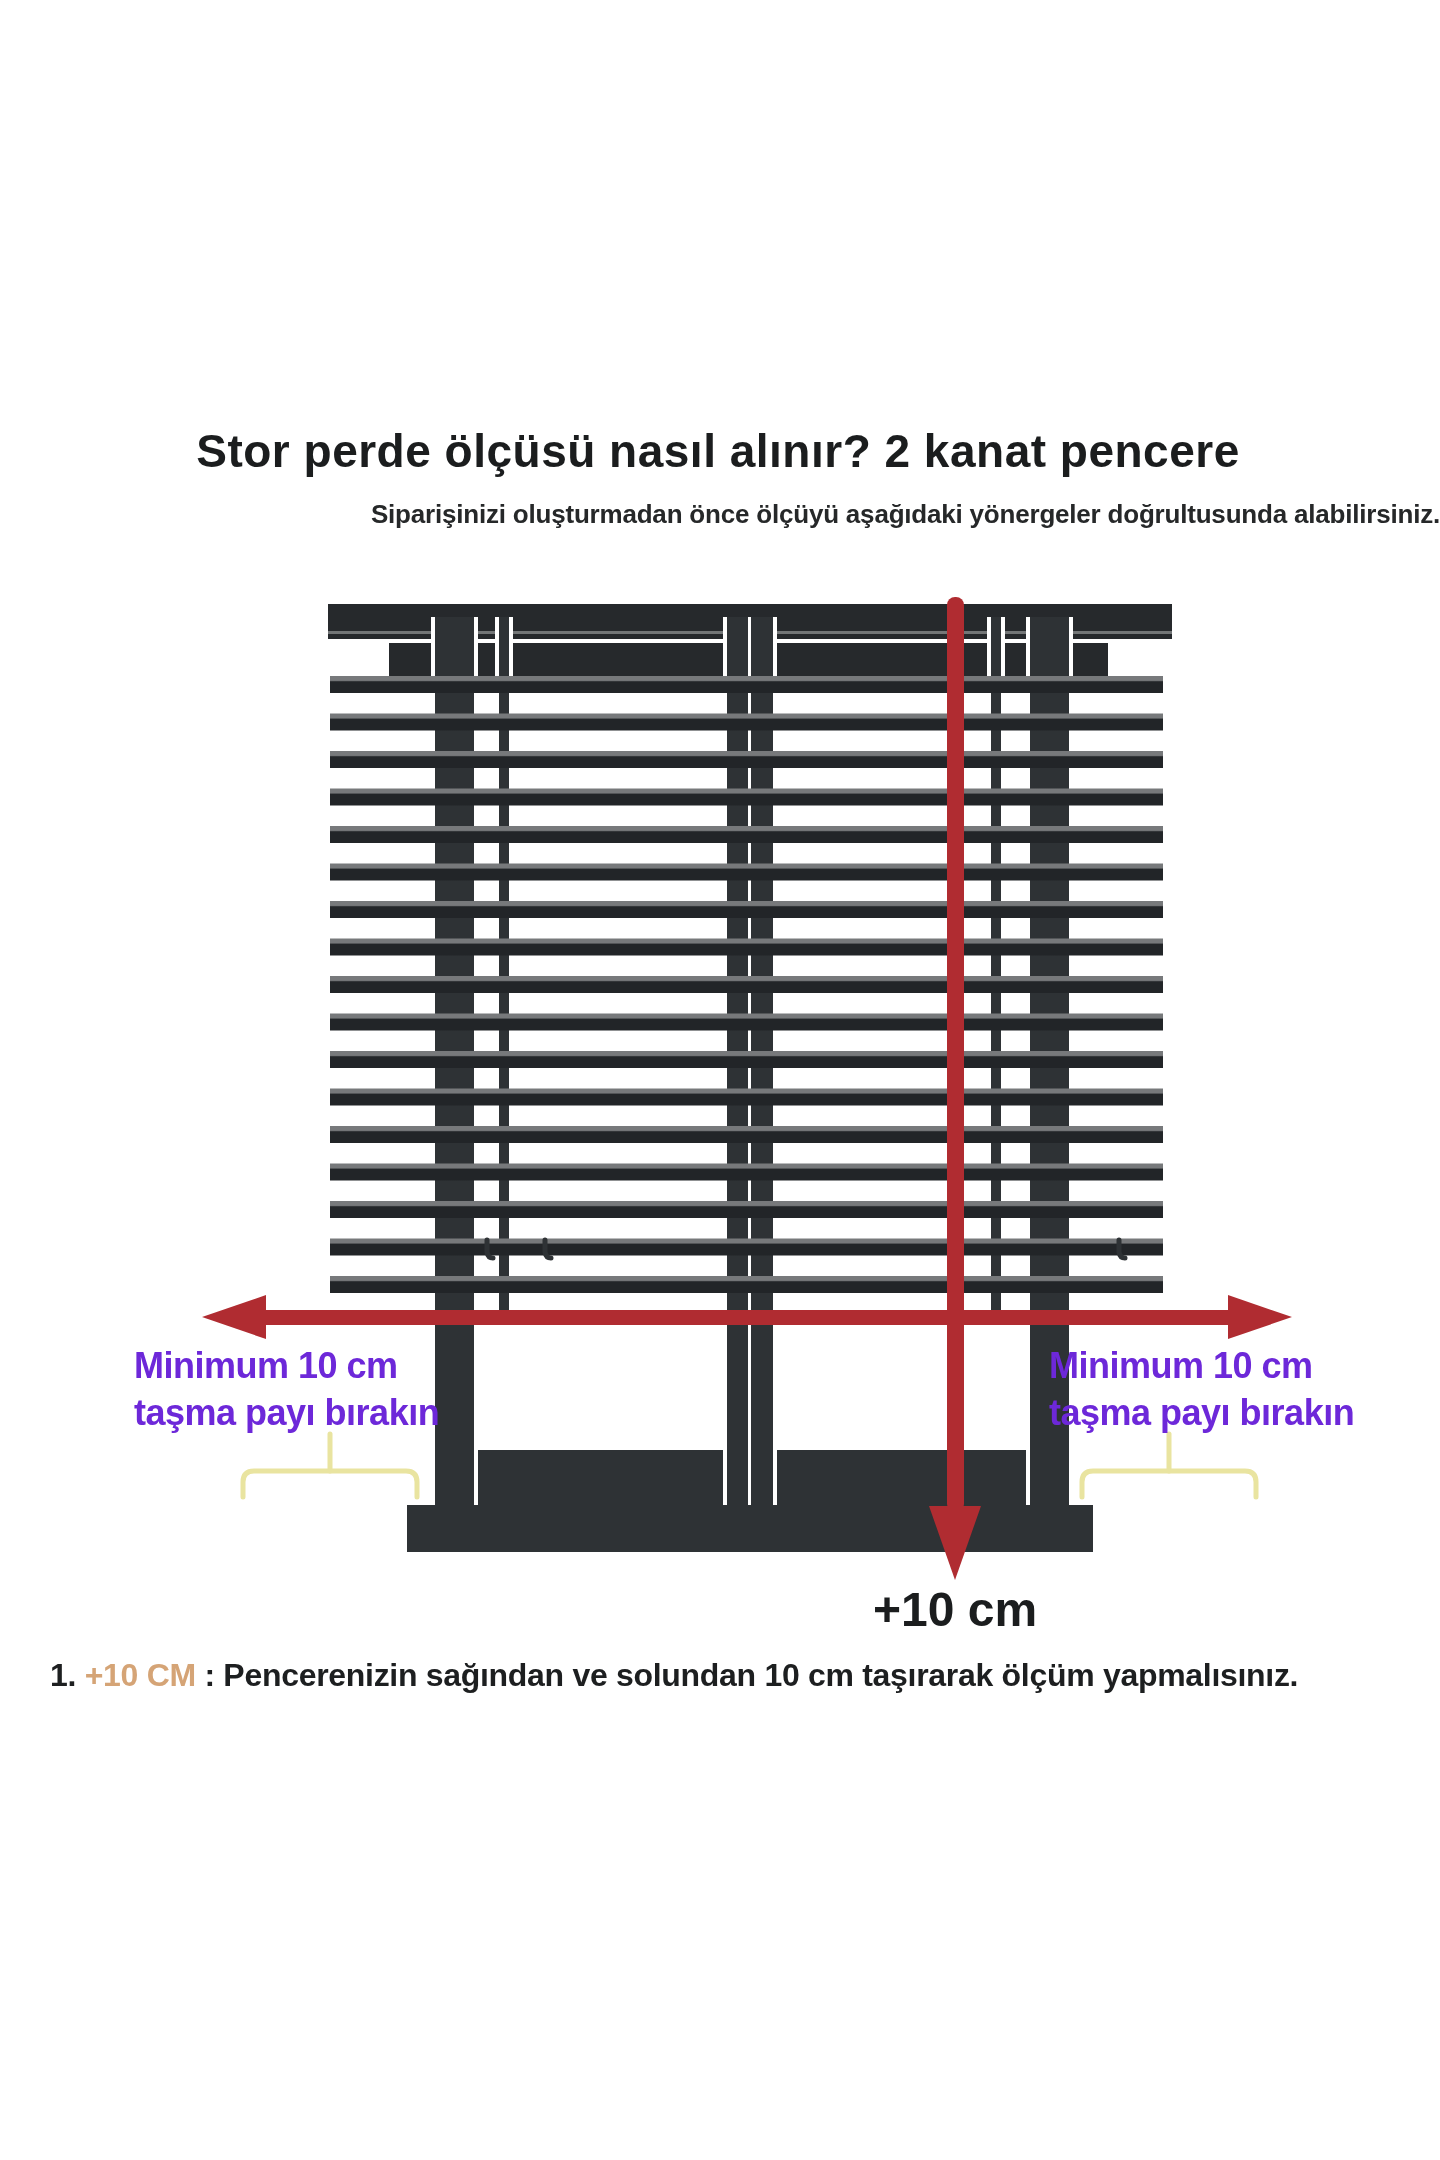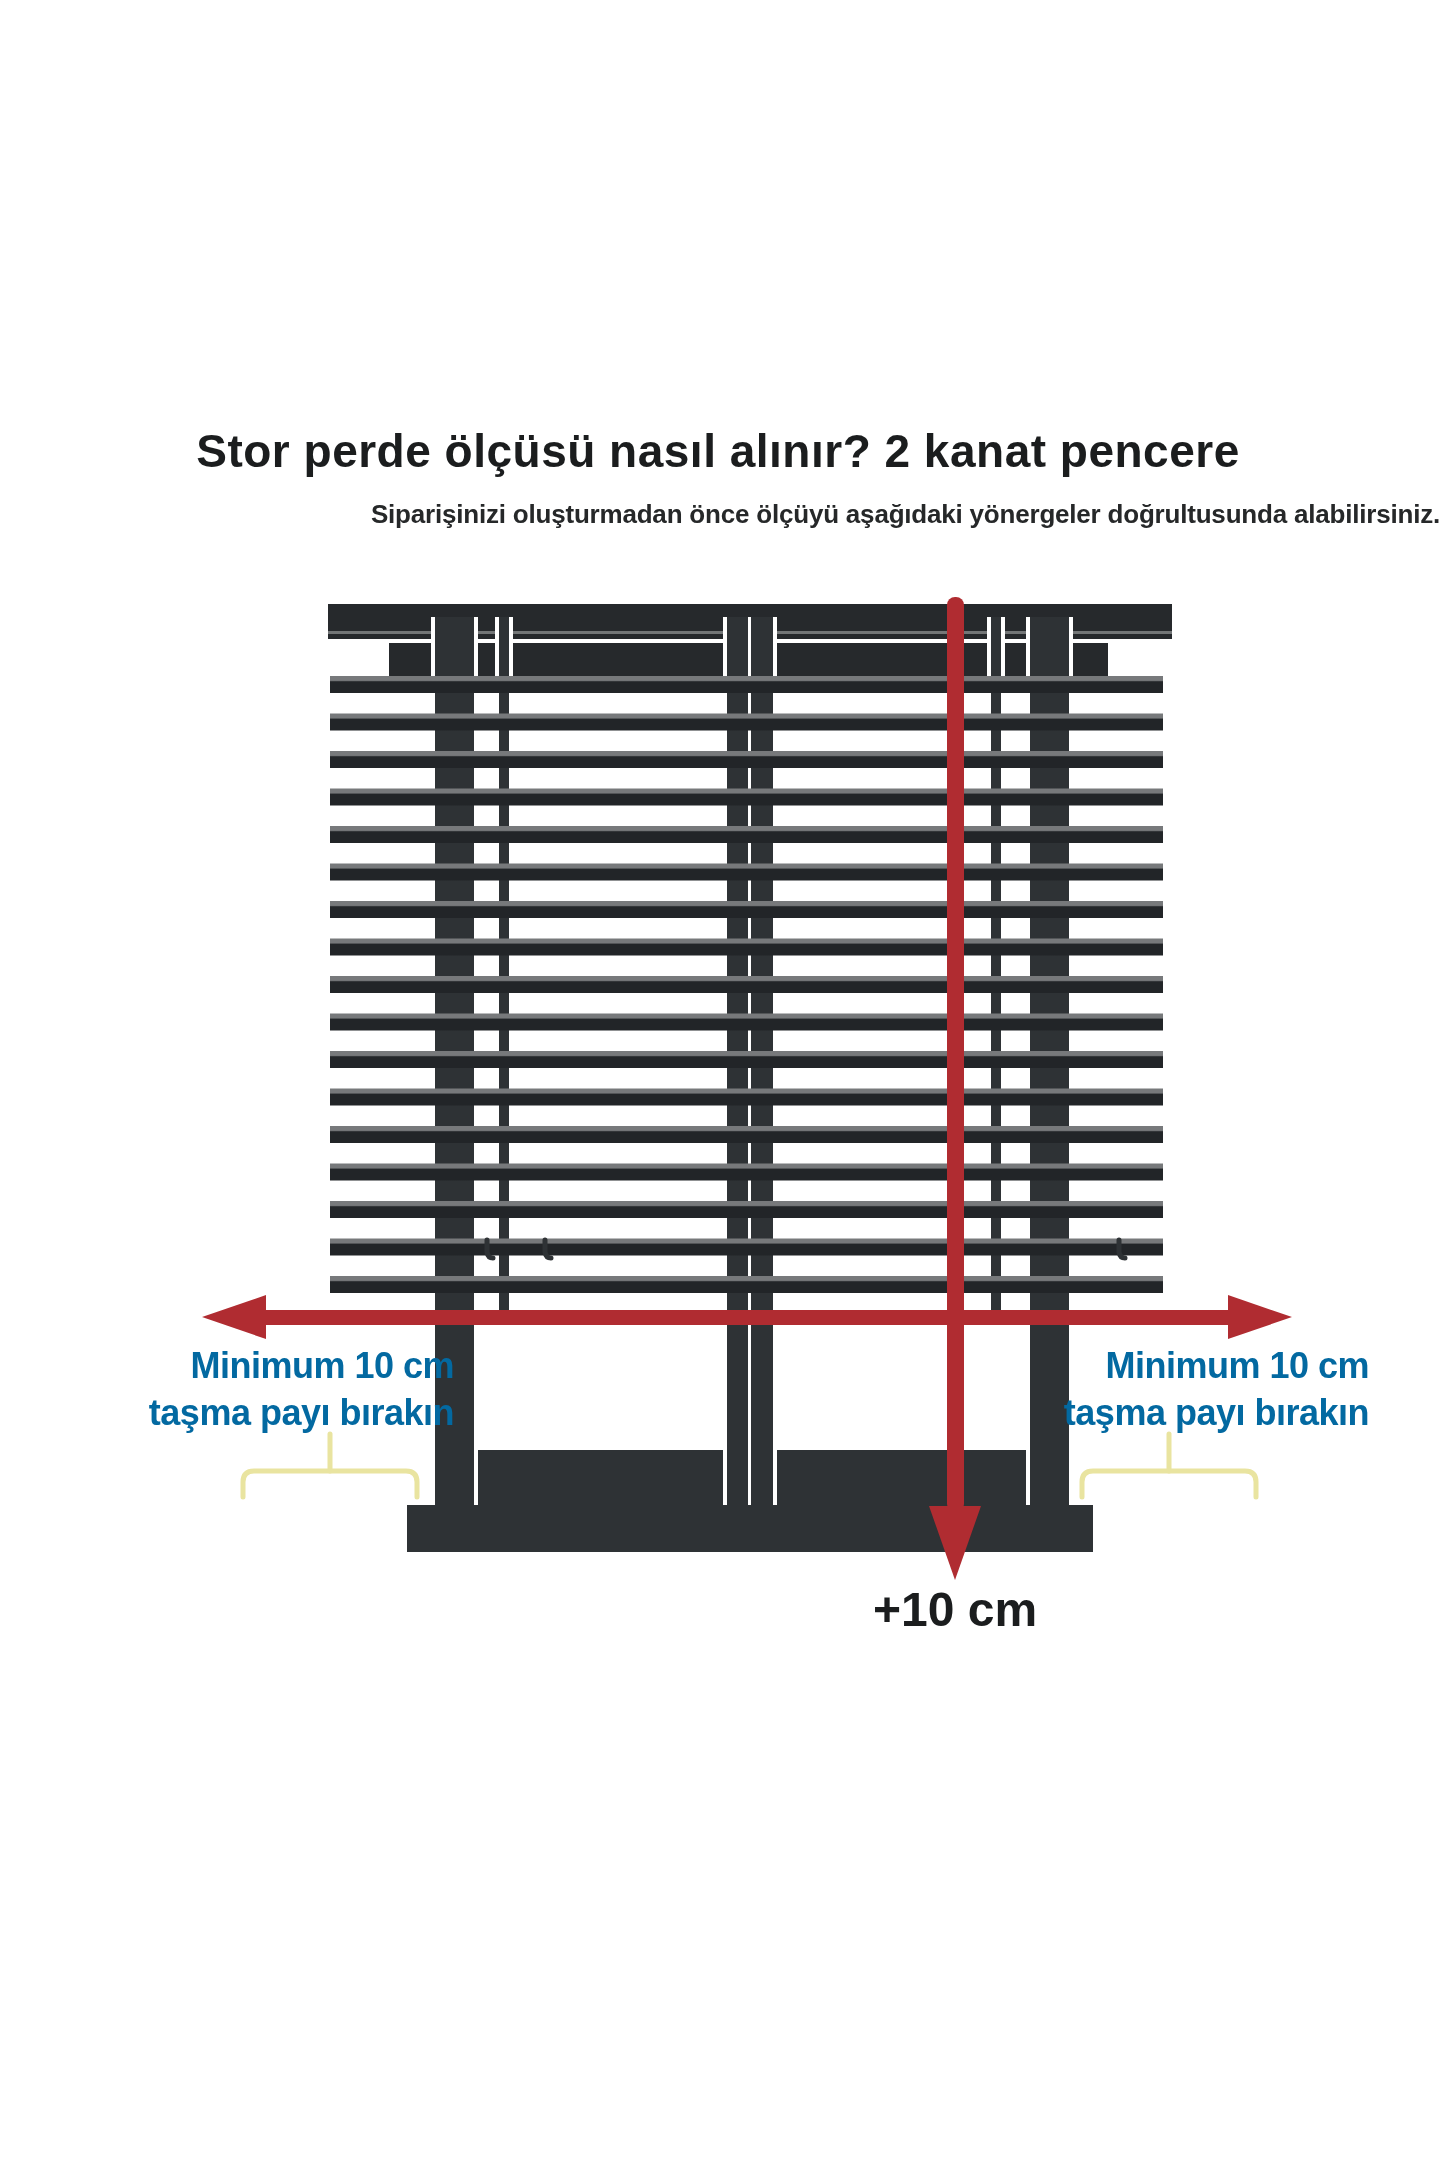--- a/index.html
+++ b/index.html
@@ -11,23 +11,23 @@
   .abs{position:absolute;}
   #title{
     left:0;right:4px;top:424px;text-align:center;
     font-size:46px;font-weight:700;letter-spacing:.5px;color:#1b1d1e;
   }
   #subtitle{
     left:0;right:0;top:499px;text-align:right;
     font-size:26px;font-weight:700;letter-spacing:-.2px;color:#262829;
   }
   .side-label{
-    top:1342px;width:320px;text-align:right;
+    top:1342px;width:320px;text-align:left;
     font-size:36px;font-weight:700;line-height:47px;
-    letter-spacing:-.5px;color:#0369a1;
+    letter-spacing:-.5px;color:#6d28d9;
   }
   #label-left{left:134px;}
   #label-right{left:1049px;}
   #plus10{
     left:840px;top:1582px;width:230px;text-align:center;
     font-size:48px;font-weight:700;color:#1b1d1e;letter-spacing:0;
   }
   #notes{
     left:50px;top:1648px;right:20px;
     font-size:32px;font-weight:700;color:#1d1f20;letter-spacing:-.3px;
@@ -139,13 +139,14 @@
 </div>
 
 <div id="label-right" class="abs side-label">
   <div>Minimum 10 cm</div>
   <div>taşma payı bırakın</div>
 </div>
 
 <div id="plus10" class="abs">+10 cm</div>
 
 <div id="notes" class="abs">
+  <div class="note-line"><span>1.</span><span class="note-highlight"> +10 CM</span><span> : Pencerenizin sağından ve solundan 10 cm taşırarak ölçüm yapmalısınız.</span></div>
 </div>
 
 </body></html>

